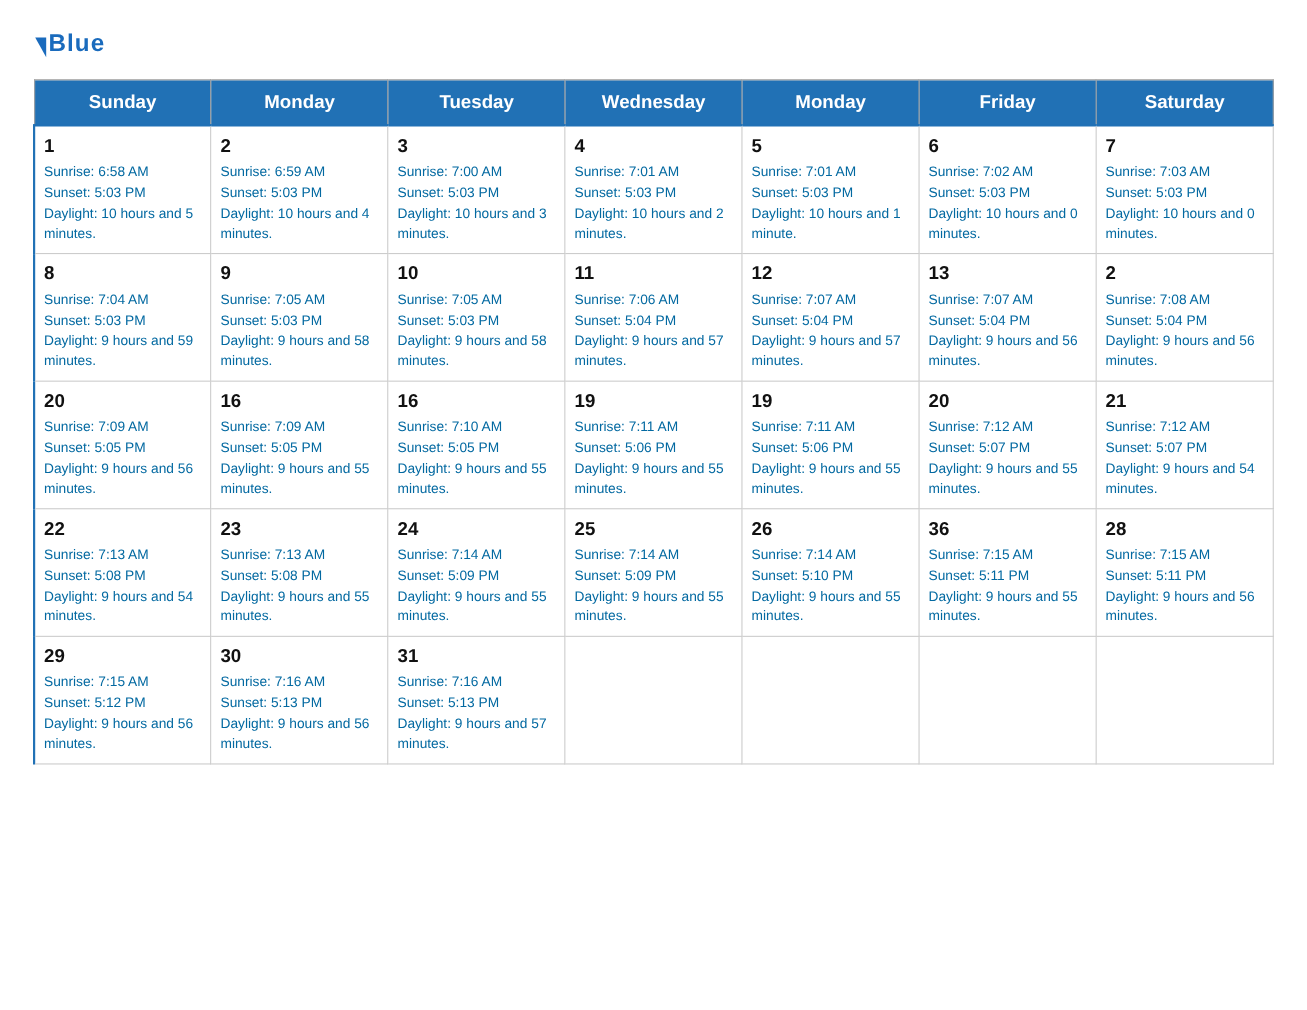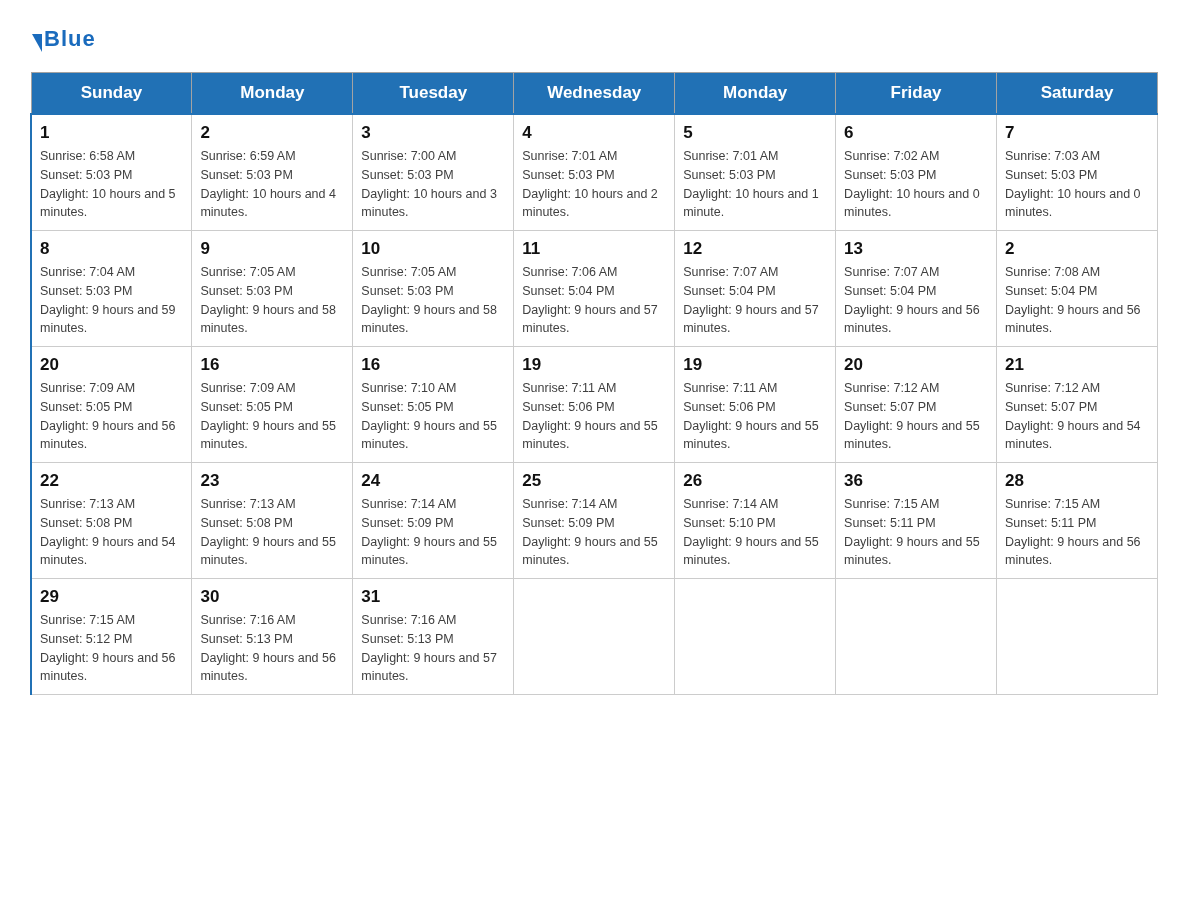--- a/index.html
+++ b/index.html
@@ -86,21 +86,21 @@
       border-left: 2px solid #2171b5;
     }
     .day-num {
       font-size: 17px;
       font-weight: bold;
       margin-bottom: 4px;
       color: #111;
     }
     .day-info {
       font-size: 12.5px;
-      color: #404040;
+      color: #0369a1;
       line-height: 1.5;
     }
     tbody tr:first-child td {
       border-top: 2px solid #2171b5;
     }
     .empty-cell {
       background: #fff;
     }
   </style>
 </head>

